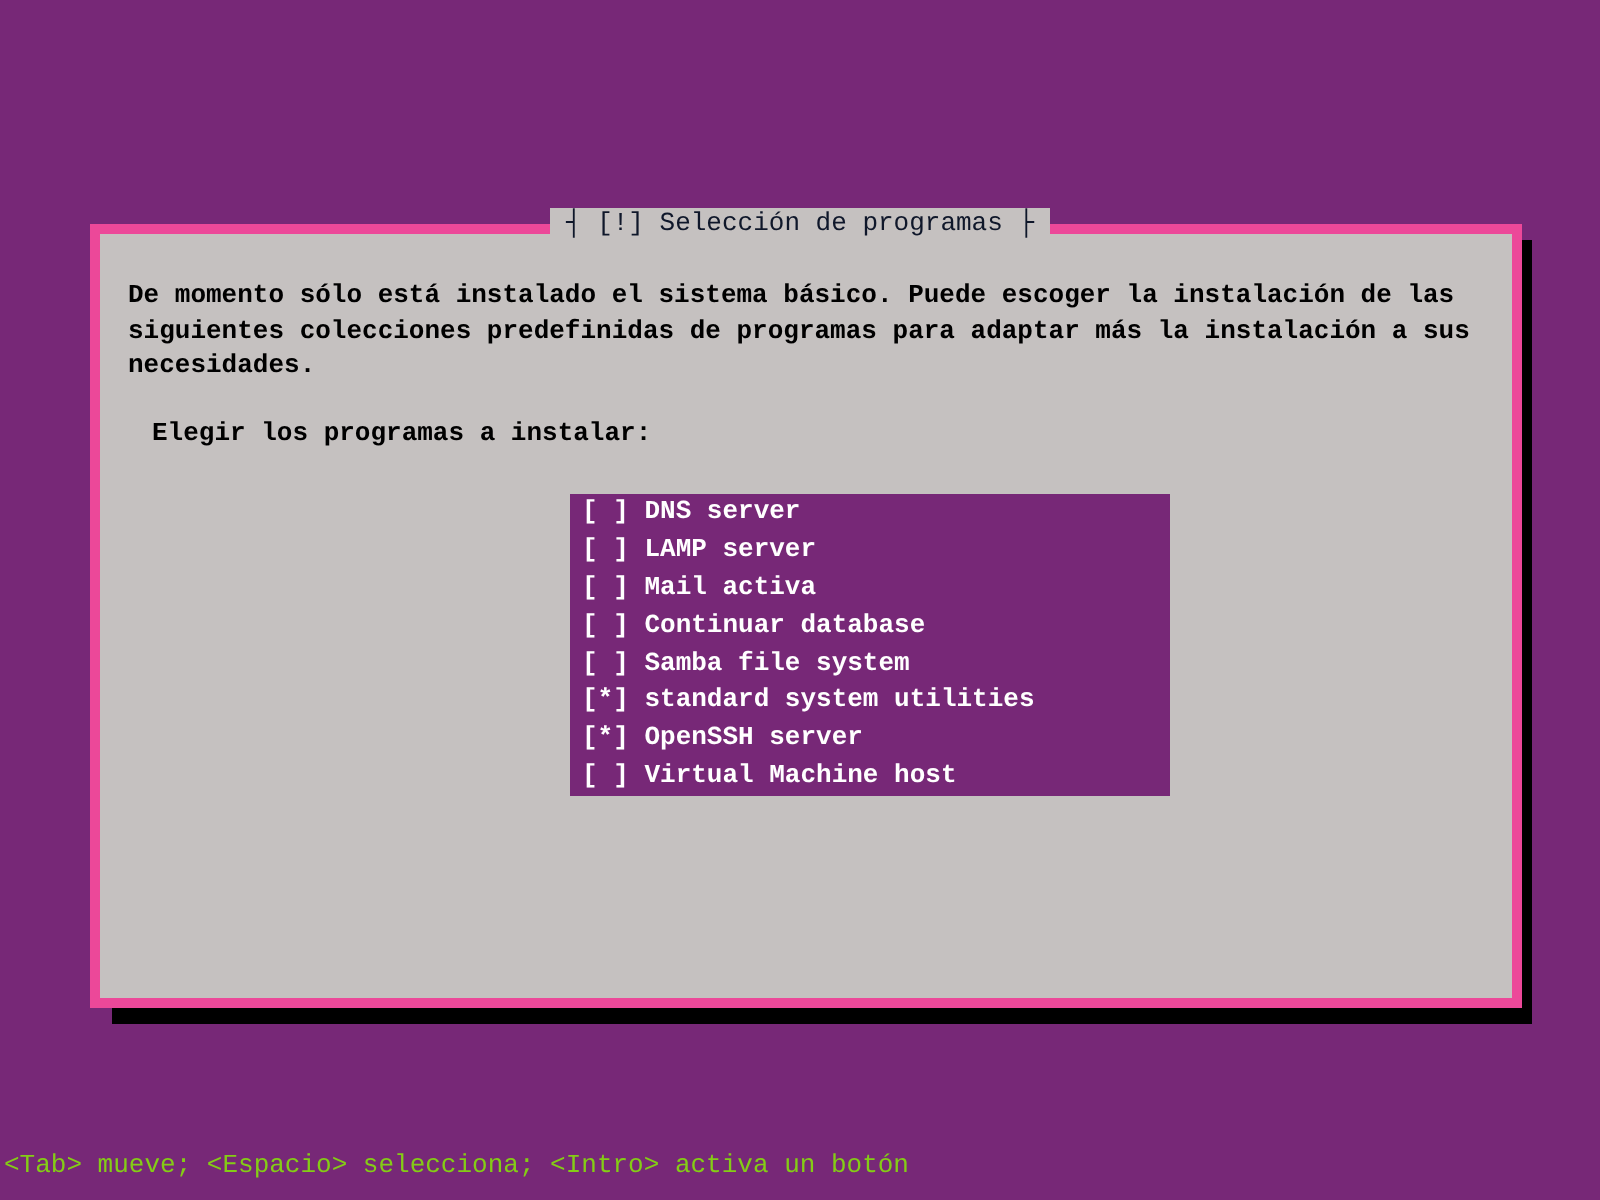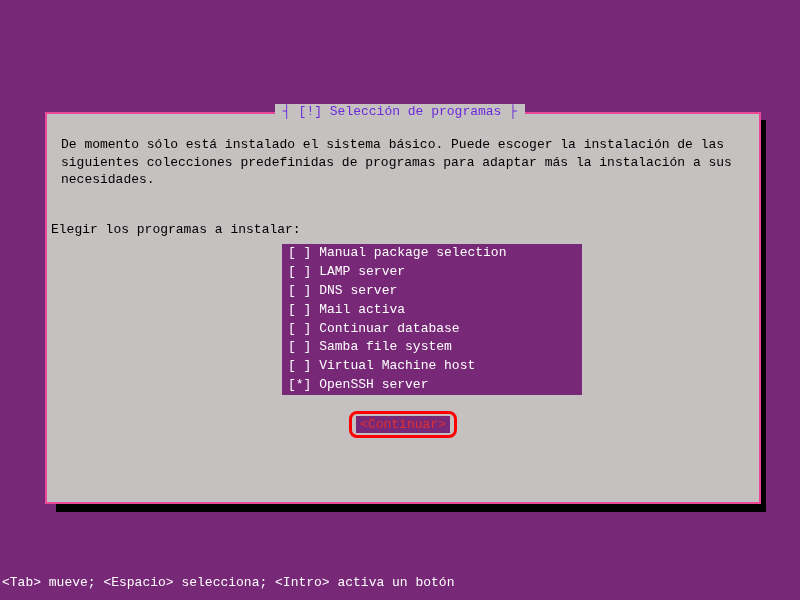--- a/index.html
+++ b/index.html
@@ -24,50 +24,50 @@
       height: 392px;
       background: #000000;
     }
     .dialog {
       position: absolute;
       top: 112px;
       left: 45px;
       width: 716px;
       height: 392px;
       background: #c5c1c0;
-      border: 2px solid #ec4899;
+      border: 5px solid #ec4899;
+      font-weight: bold;
     }
     .title-overlay {
       position: absolute;
       top: 104px;
       left: 0;
       width: 800px;
       text-align: center;
       z-index: 10;
     }
     .title-text {
       background: #c5c1c0;
       padding: 0 8px;
-      color: #6d28d9;
+      color: #0f172a;
       display: inline-block;
     }
     .description {
       position: absolute;
       top: 22px;
       left: 14px;
       right: 14px;
       color: #000000;
       line-height: 1.35;
     }
     .prompt {
       position: absolute;
       top: 92px;
-      left: 4px;
+      left: 26px;
       color: #000000;
-      margin-top: 16px;
     }
     .list-box {
       position: absolute;
       top: 130px;
       left: 235px;
       width: 300px;
       background: #772877;
     }
     .list-item {
       color: #ffffff;
@@ -91,50 +91,45 @@
     .continue-btn {
       background: #772877;
       color: #e03030;
       padding: 1px 4px;
       display: inline-block;
     }
     .footer {
       position: absolute;
       bottom: 10px;
       left: 2px;
-      color: #ffffff;
+      color: #84cc16;
       white-space: pre;
     }
   </style>
 </head>
 <body>
 
 <div class="shadow"></div>
 
 <div class="title-overlay">
   <span class="title-text">
     <span>┤ </span><span>[!] Selección de programas</span><span> ├</span>
   </span>
 </div>
 
 <div class="dialog">
   <div class="description">De momento sólo está instalado el sistema básico. Puede escoger la instalación de las siguientes colecciones predefinidas de programas para adaptar más la instalación a sus necesidades.</div>
   <div class="prompt">Elegir los programas a instalar:</div>
 
   <div class="list-box">
-    <div class="list-item"><span>[ ]</span> <span>Manual package selection</span></div>
+    <div class="list-item"><span>[ ]</span> <span>DNS server</span></div>
     <div class="list-item"><span>[ ]</span> <span>LAMP server</span></div>
-    <div class="list-item"><span>[ ]</span> <span>DNS server</span></div>
     <div class="list-item"><span>[ ]</span> <span>Mail activa</span></div>
     <div class="list-item"><span>[ ]</span> <span>Continuar database</span></div>
     <div class="list-item"><span>[ ]</span> <span>Samba file system</span></div>
+    <div class="list-item"><span>[*]</span> <span>standard system utilities</span></div>
+    <div class="list-item"><span>[*]</span> <span>OpenSSH server</span></div>
     <div class="list-item"><span>[ ]</span> <span>Virtual Machine host</span></div>
-    <div class="list-item"><span>[*]</span> <span>OpenSSH server</span></div>
   </div>
 
-  <div class="continue-wrap">
-    <span class="continue-highlight">
-      <span class="continue-btn">&lt;Continuar&gt;</span>
-    </span>
-  </div>
 </div>
 
 <div class="footer">&lt;Tab&gt; mueve; &lt;Espacio&gt; selecciona; &lt;Intro&gt; activa un botón</div>
 
 </body></html>

